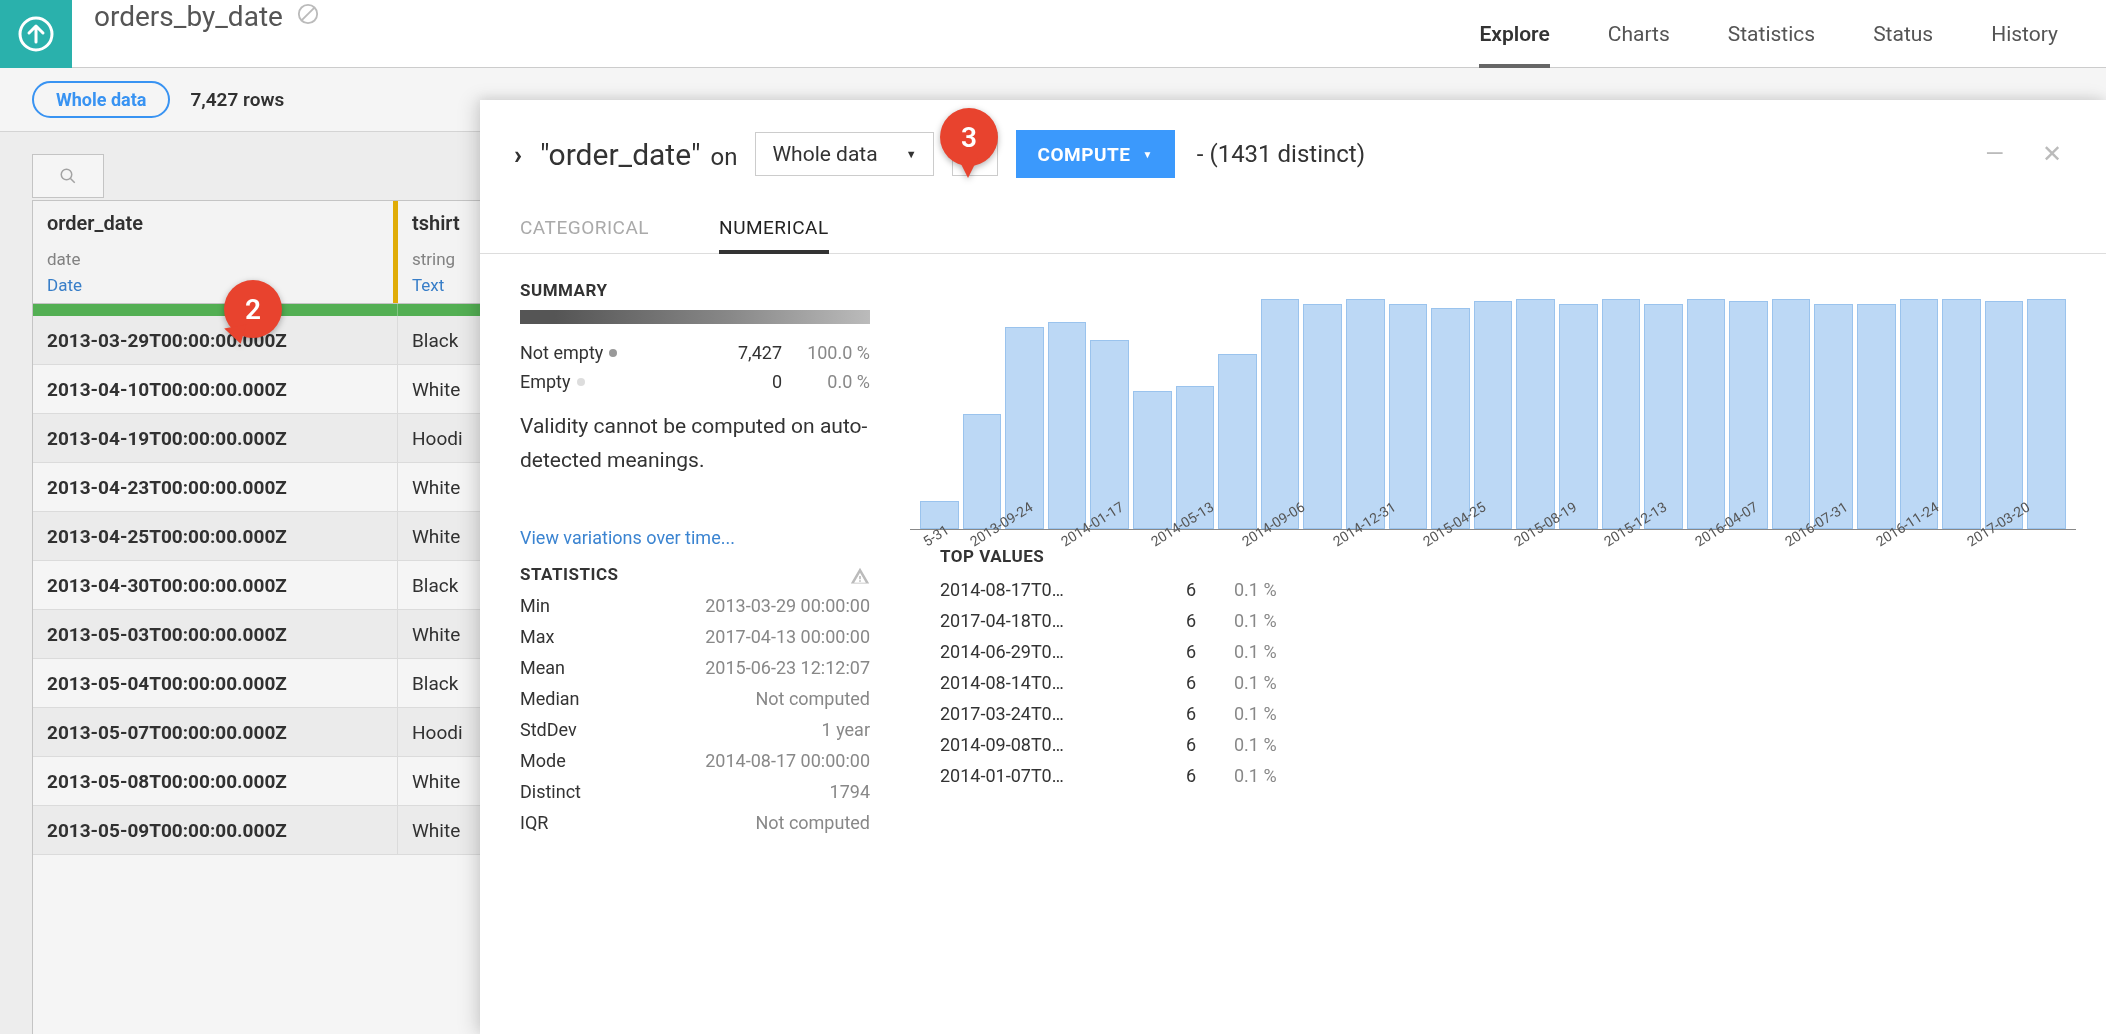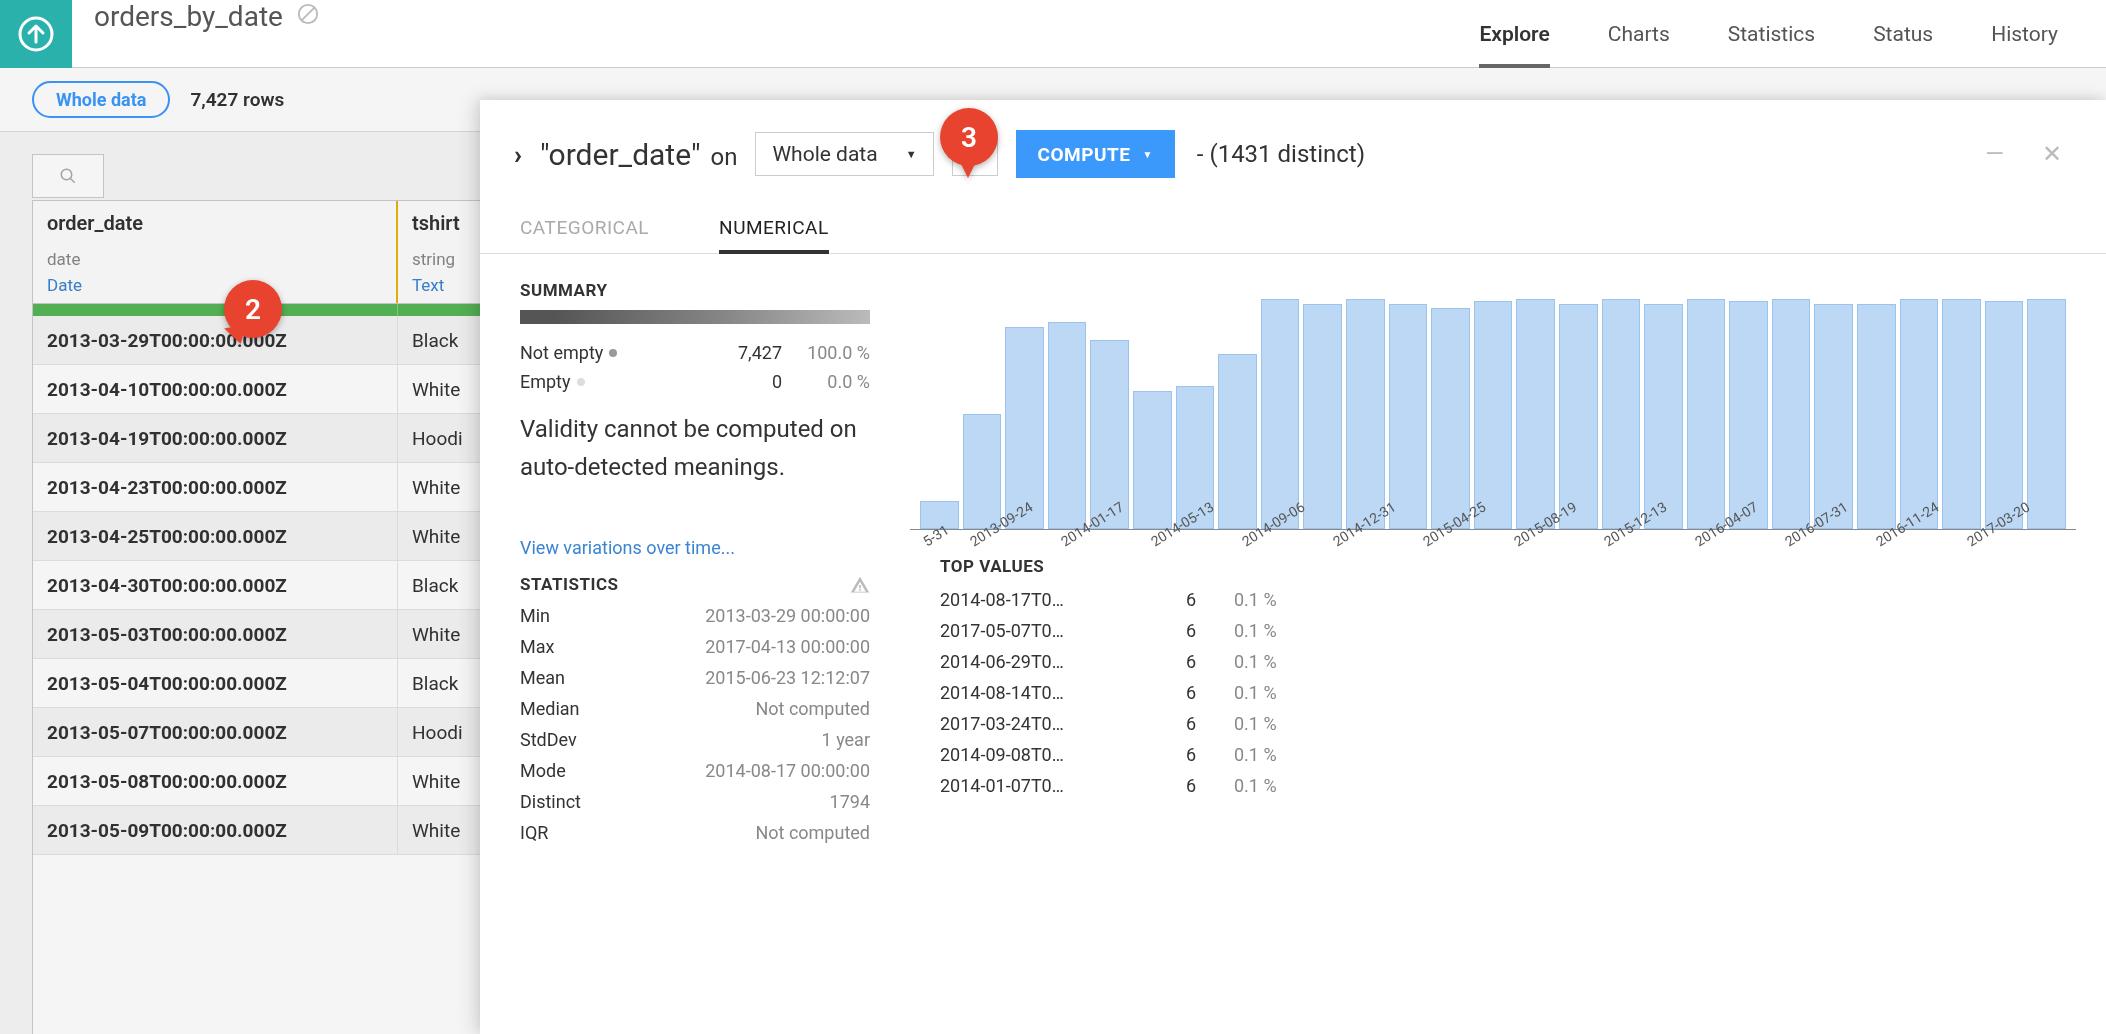--- a/index.html
+++ b/index.html
@@ -73,21 +73,21 @@
   }
   
   .table-wrap {
     position: absolute; top: 200px; left: 32px; right: 0; bottom:0;
     background:#fff;
     border-top:1px solid #ccc;
     border-left:1px solid #ccc;
   }
   .thead { display:flex; border-bottom:1px solid #ccc;}
   .th {
-    border-right:2px solid #eab308;
+    border-right:5px solid #eab308;
     padding:10px 8px 8px 14px;
     background:#fdfdfd;
   }
   .th .colname { font-size:20px; font-weight:600; color:#333;}
   .th .coltype { font-size:17px; color:#888; margin-top:14px;}
   .th .meaning { font-size:17px; color:#3B84D1; margin-top:6px;}
   .th.col0 { width: 365px;}
   .th.col1 { flex:1;}
   .greenbar { height:12px; background:#57B757; display:flex;}
   .greenbar > div{border-right:1px solid rgba(255,255,255,.3);}
@@ -148,21 +148,21 @@
   .left-col { width: 350px; }
   .section-h { font-size:17px; font-weight:700; letter-spacing:.5px; color:#333; margin-bottom:10px;}
   .grad-bar { height:14px; background:linear-gradient(90deg,#555 0%,#555 10%,#888 60%,#bbb 100%); margin-bottom:14px;}
   .sum-row { display:flex; justify-content:space-between; font-size:18px; color:#333; padding:4px 0;}
   .sum-row .lbl{color:#333; display:flex; align-items:center; gap:6px;}
   .sum-row .lbl .dot{width:8px;height:8px;border-radius:50%;background:#999;}
   .sum-row .lbl .dot.light{background:#ddd;}
   .sum-row .nums{display:flex; gap:18px;}
   .sum-row .nums .n{min-width:56px;text-align:right;}
   .sum-row .nums .p{color:#888; min-width:70px;text-align:right;}
-  .note { font-size:24px; color:#333; line-height:1.6; margin-top:14px;}
+  .note { font-size:21px; color:#333; line-height:1.6; margin-top:14px;}
   .link { color:#3B84D1; font-size:18px; margin-top:50px; display:block; margin-bottom:16px;}
   .stat-h { display:flex; justify-content:space-between; align-items:center;}
   .warn-ico { color:#aaa;}
   .stat-row { display:flex; justify-content:space-between; font-size:18px; padding:5px 0;}
   .stat-row .k{color:#333;}
   .stat-row .v{color:#888;}
   
   .chart-col { flex:1;}
   .chart-area { height: 250px; display:flex; align-items:flex-end; gap:4px; padding:0 10px; border-bottom:1px solid #888;}
   .bar { flex:1; background:#BCD8F5; border:1px solid #9AC3ED;}
@@ -475,21 +475,21 @@
     <div class="bc-left"></div>
     <div class="bc-right">
       <div class="section-h" style="margin-top:-310px">TOP VALUES</div>
       <div id="tv-container" style="margin-top:-2px">
           <div class="tv-row">
             <span class="t">2014-08-17T0…</span>
             <span class="c">6</span>
             <span class="pp">0.1 %</span>
           </div>
           <div class="tv-row">
-            <span class="t">2017-05-07T0…</span>
+            <span class="t">2017-04-18T0…</span>
             <span class="c">6</span>
             <span class="pp">0.1 %</span>
           </div>
           <div class="tv-row">
             <span class="t">2014-06-29T0…</span>
             <span class="c">6</span>
             <span class="pp">0.1 %</span>
           </div>
           <div class="tv-row">
             <span class="t">2014-08-14T0…</span>

